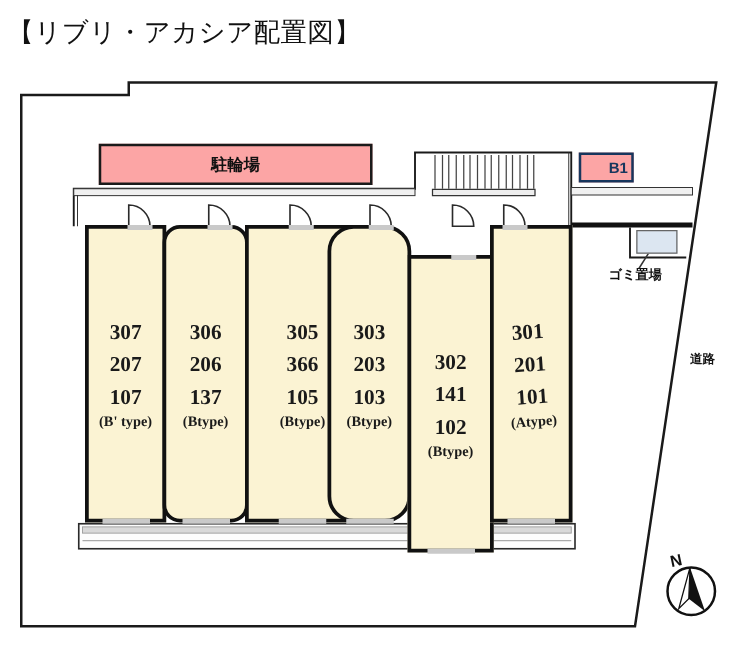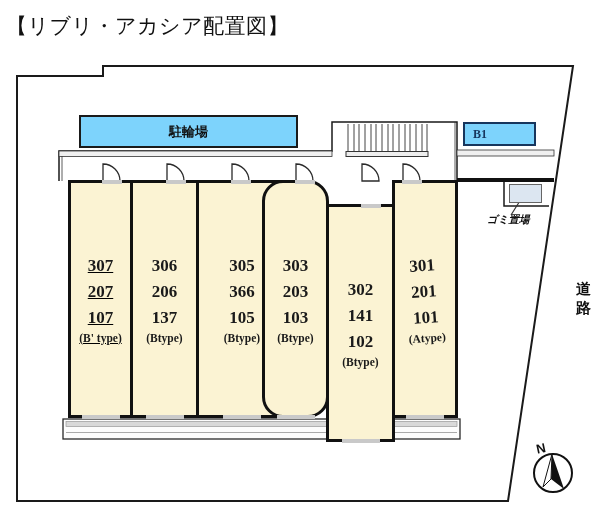--- a/index.html
+++ b/index.html
@@ -1,26 +1,26 @@
 <!DOCTYPE html>
 <html><head>
 <meta charset="utf-8">
 <style>
   html,body{margin:0;padding:0;background:#ffffff;}
   body{width:600px;height:517px;position:relative;overflow:hidden;
        font-family:"Liberation Sans","DejaVu Sans",sans-serif;}
   .abs{position:absolute;}
   #title{left:6px;top:12px;font-size:21px;font-weight:normal;color:#111;letter-spacing:0.5px;}
   #plan-svg{left:0;top:0;width:600px;height:517px;}
-  .bluebox{background:#7dd3fc;border:2px solid #1a1a1a;display:flex;align-items:center;justify-content:center;box-sizing:border-box;font-family:Liberation Serif, serif;}
+  .bluebox{background:#fca5a5;border:2px solid #1a1a1a;display:flex;align-items:center;justify-content:center;box-sizing:border-box;}
   #bicycle-box{left:79px;top:115px;width:219px;height:33px;font-size:13px;font-weight:bold;color:#111;}
-  #b1-box{left:463px;top:122px;width:73px;height:24px;border:2px solid #17365d;justify-content:flex-start;padding-left:8px;font-size:12px;font-weight:bold;color:#17365d;}
+  #b1-box{left:463px;top:122px;width:44px;height:24px;border:2px solid #17365d;justify-content:flex-start;padding-left:22px;font-size:12px;font-weight:bold;color:#17365d;}
   #garbage-box{left:509px;top:184px;width:33px;height:19px;background:#DCE6F1;border:1.5px solid #666;box-sizing:border-box;}
-  #garbage-label{left:487px;top:213px;font-size:10.5px;font-weight:bold;color:#111;white-space:nowrap;font-style:italic;}
-  #road-label{left:552px;top:280px;font-size:15px;font-weight:bold;color:#111;margin-left:24px;}
+  #garbage-label{left:487px;top:213px;font-size:10.5px;font-weight:bold;color:#111;white-space:nowrap;}
+  #road-label{left:552px;top:280px;font-size:10px;font-weight:bold;color:#111;}
   .room{top:180px;height:238px;background:#FBF3D3;border:3px solid #111;box-sizing:border-box;
         display:flex;align-items:center;justify-content:center;}
   .room-text{text-align:center;font-family:"Liberation Serif","DejaVu Serif",serif;font-weight:bold;color:#1a1a1a;}
   .room-text .num{font-size:17px;line-height:26px;}
   .room-text .rtype{font-size:11.5px;line-height:15px;white-space:nowrap;}
   .room.tilted .room-text{transform:rotate(-4deg);}
   .door-gap{position:absolute;top:-3.5px;width:20px;height:4px;background:#c9c9c9;}
   .window{position:absolute;bottom:-3.5px;left:50%;transform:translateX(-50%);width:38px;height:4px;background:#c9c9c9;}
 </style>
 </head>
@@ -95,32 +95,32 @@
 
 <div id="b1-box" class="abs bluebox">
   <span>B1</span>
 </div>
 
 <div id="garbage-box" class="abs"></div>
 <div id="garbage-label" class="abs">ゴミ置場</div>
 
 <div id="road-label" class="abs">道路</div>
 
-<div class="abs room" style="left:68px;width:65px;text-decoration:underline;">
+<div class="abs room" style="left:68px;width:65px;">
   <div class="door-gap" style="left:31px;"></div>
   <div class="room-text">
     <div class="num">307</div>
     <div class="num">207</div>
     <div class="num">107</div>
     <div class="rtype">(B' type)</div>
   </div>
   <div class="window"></div>
 </div>
 
-<div class="abs room" style="left:130px;width:69px;">
+<div class="abs room" style="left:130px;width:69px;border-radius:14px;">
   <div class="door-gap" style="left:33px;"></div>
   <div class="room-text">
     <div class="num">306</div>
     <div class="num">206</div>
     <div class="num">137</div>
     <div class="rtype">(Btype)</div>
   </div>
   <div class="window"></div>
 </div>
 

